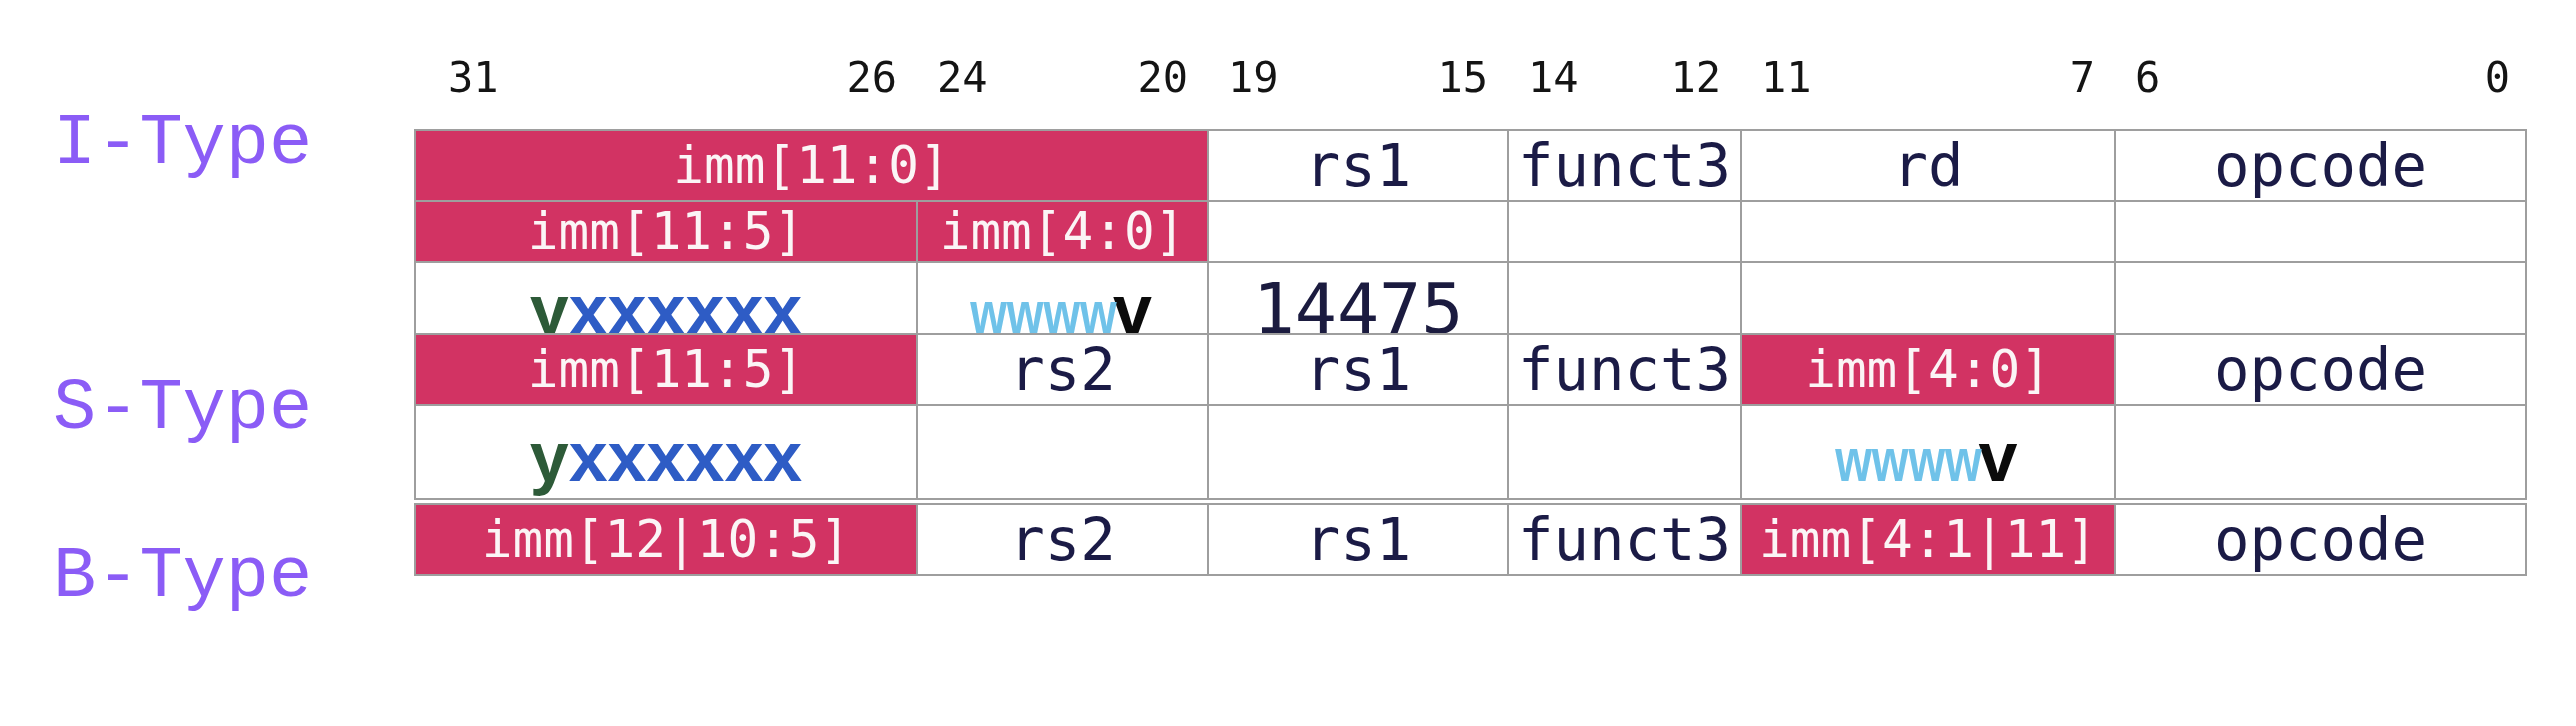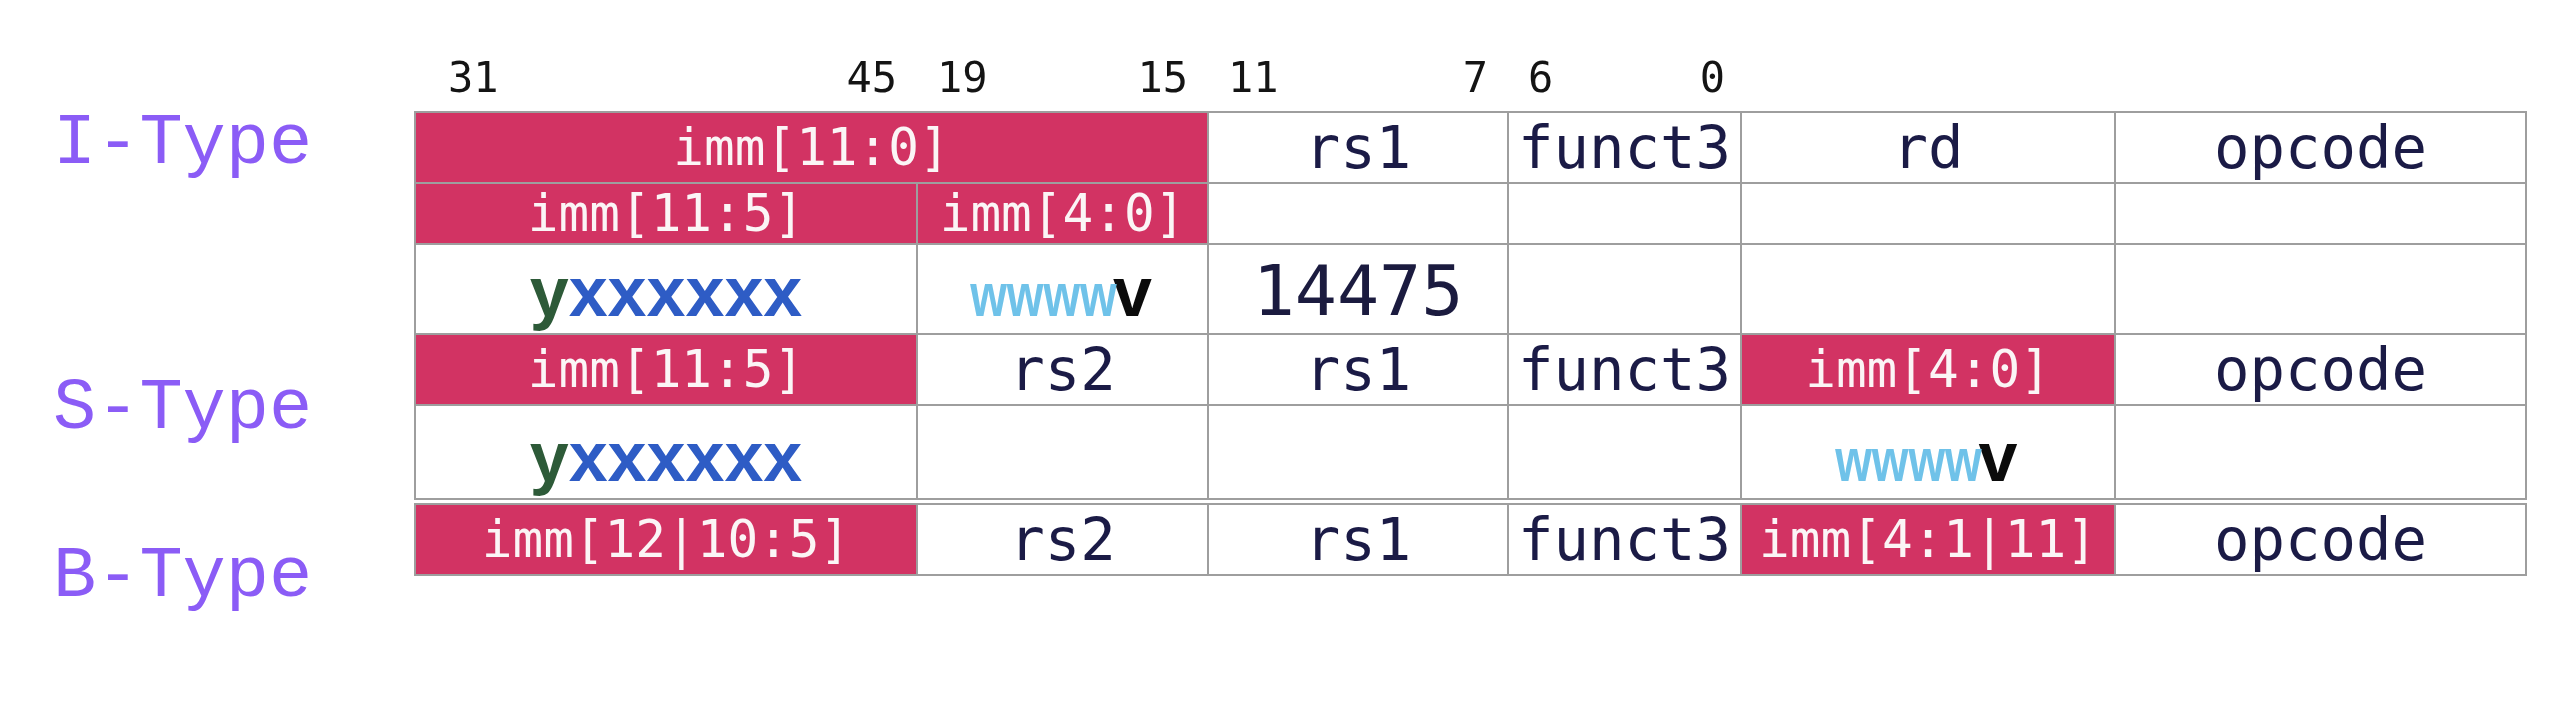--- a/index.html
+++ b/index.html
@@ -63,37 +63,45 @@
 
 <div class="canvas">
 
   <div class="type-label" style="top:106px">I-Type</div>
   <div class="type-label" style="top:539px">B-Type</div>
   <div class="type-label" style="top:371px">S-Type</div>
 
   <div class="ruler">
     <div class="rcol first">
       <span>31</span>
-      <span>45</span>
+      <span>26</span>
+    </div>
+    <div class="rcol">
+      <span>24</span>
+      <span>20</span>
     </div>
     <div class="rcol">
       <span>19</span>
       <span>15</span>
+    </div>
+    <div class="rcol">
+      <span>14</span>
+      <span>12</span>
     </div>
     <div class="rcol">
       <span>11</span>
       <span>7</span>
     </div>
     <div class="rcol last">
       <span>6</span>
       <span>0</span>
     </div>
   </div>
 
-  <table class="fmt-table" style="top:111px">
+  <table class="fmt-table" style="top:129px">
     <colgroup>
       <col style="width:502px">
         <col style="width:291px">
         <col style="width:300px">
       <col style="width:233px">
         <col style="width:374px">
         <col style="width:411px">
     </colgroup>
     <tbody>
         <tr class="r61">

